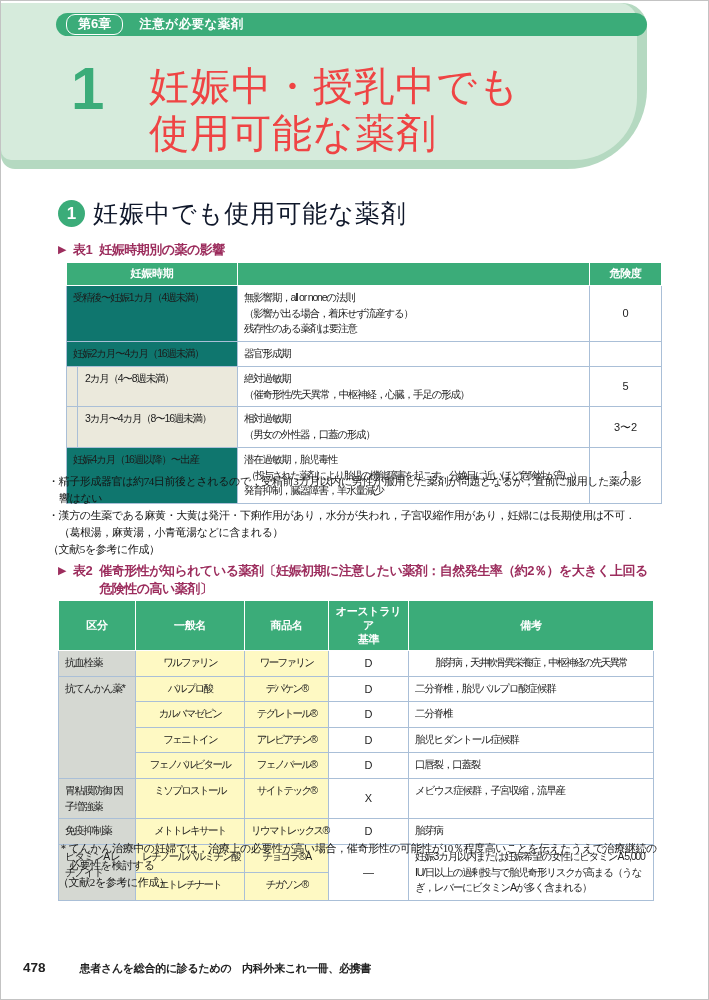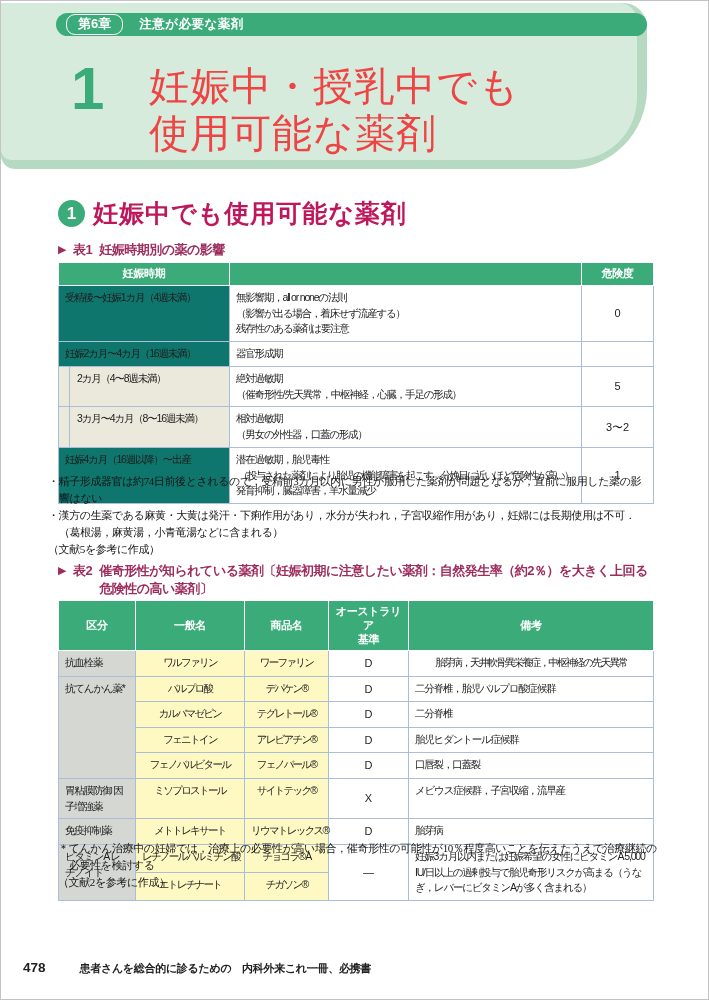--- a/index.html
+++ b/index.html
@@ -17,34 +17,34 @@
                font-weight:bold;font-size:13px;line-height:1.2;}
   .chapter-title{color:#ffffff;font-weight:bold;font-size:12.5px;letter-spacing:0.5px;}
   .hero-num{position:absolute;left:70px;top:58px;font-size:60px;font-weight:800;color:#3bac79;line-height:1;}
   .hero-title{position:absolute;left:148px;top:50px;font-size:40px;font-weight:400;color:#ef4444;
               line-height:1.18;letter-spacing:1px;margin-top:12px;}
 
   
   .section-head{position:absolute;left:57px;top:196px;display:flex;align-items:center;gap:8px;}
   .num-circle{width:27px;height:27px;border-radius:50%;background:#3bac79;color:#ffffff;font-weight:bold;
               font-size:17px;display:flex;align-items:center;justify-content:center;}
-  .section-title{font-size:25px;font-weight:700;color:#be185d;letter-spacing:1px;}
+  .section-title{font-size:25px;font-weight:400;color:#0f172a;letter-spacing:1px;}
 
   
   .tbl-caption{position:absolute;color:#9c2d5d;font-weight:bold;font-size:13px;letter-spacing:-0.5px;
                display:flex;align-items:flex-start;gap:7px;line-height:1.42;}
   .cap1{left:57px;top:240px;}
   .cap2{left:57px;top:561px;width:598px;}
   .cap-marker{font-size:11px;line-height:1.6;}
   .cap-label{white-space:nowrap;}
 
   
   table{border-collapse:collapse;table-layout:fixed;}
   .t1,.t2{position:absolute;left:57px;width:595px;}
-  .t1{top:261px;}
+  .t1{top:261px;margin-left:8px;}
   .t2{top:599px;}
   th{background:#3bac79;color:#ffffff;font-weight:bold;font-size:11px;letter-spacing:-0.3px;
      border:1px solid #ffffff;text-align:center;padding:4px 2px;line-height:1.25;}
   td{border:1px solid #aabfd7;font-size:10.5px;letter-spacing:-1.2px;color:#1c1c1c;
      padding:4px 6px;vertical-align:top;line-height:1.5;}
   .lbl{background:#0f766e;}
   .subcell{background-color:#ebe9dc;background-image:linear-gradient(#aabfd7,#aabfd7);
            background-repeat:no-repeat;background-position:10px 0;background-size:1px 100%;
            padding-left:18px;}
   .risk,.std{text-align:center;vertical-align:middle;font-size:11px;letter-spacing:0;}

